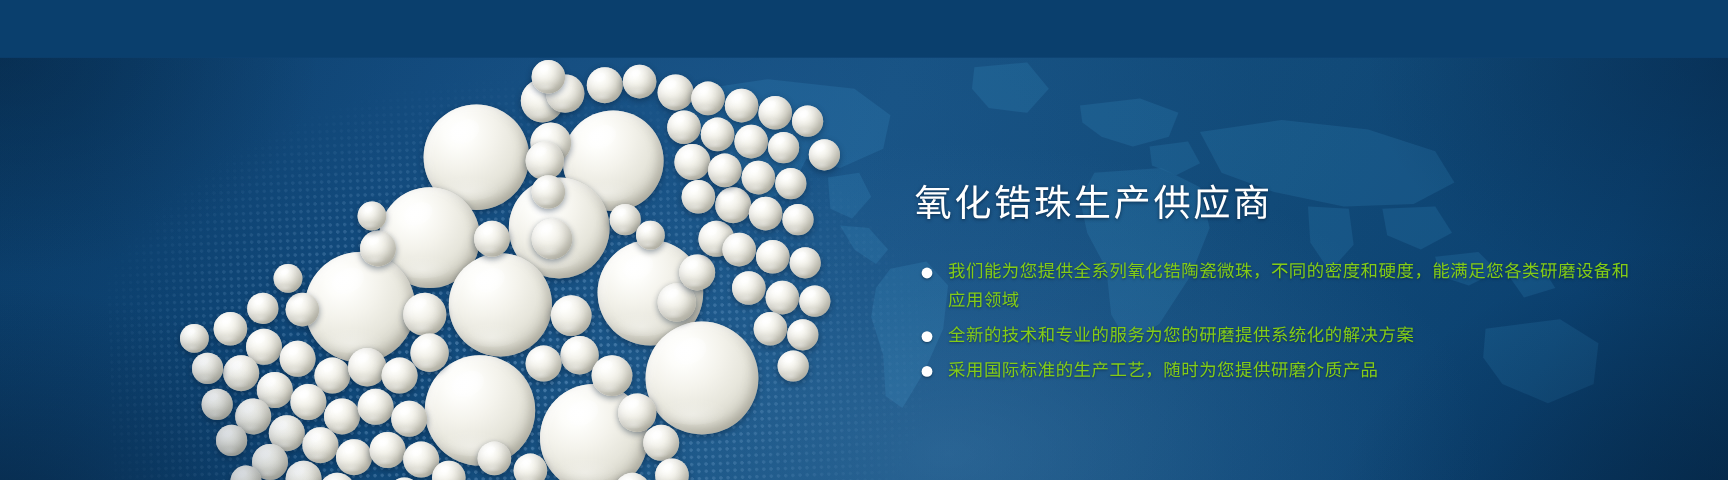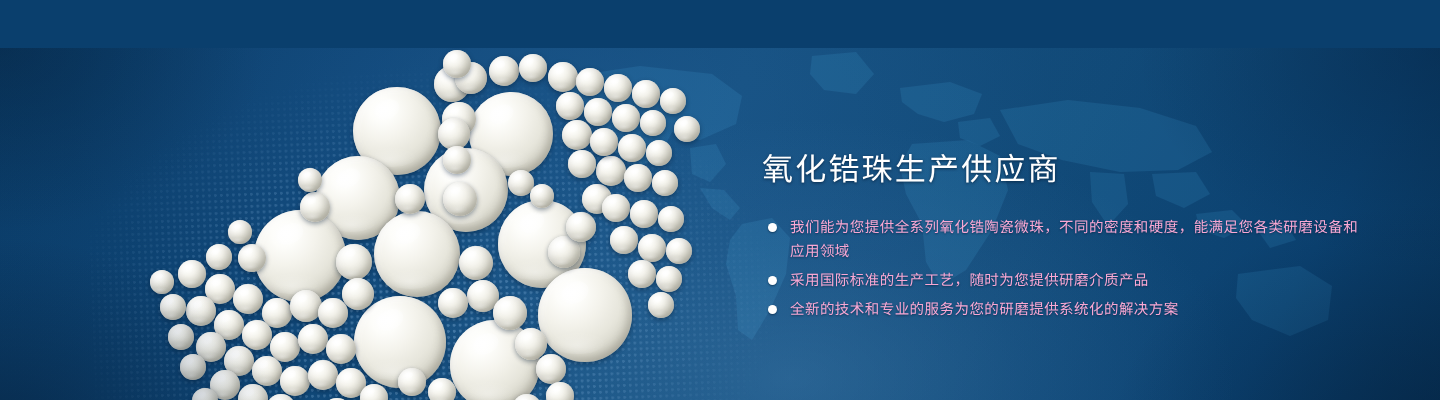--- a/index.html
+++ b/index.html
@@ -147,21 +147,21 @@
     margin: 26px 0 0 0;
     padding: 0;
   }
   .bullet {
     position: relative;
     padding-left: 28px;
     margin-bottom: 5px;
     font-size: 14.5px;
     line-height: 24px;
     letter-spacing: 0.45px;
-    color: #f9a8d4;
+    color: #84cc16;
     text-shadow: 0 1px 2px rgba(2,22,44,0.55);
   }
   .bullet:last-child { margin-bottom: 0; }
   .bullet-dot {
     position: absolute;
     left: 6px;
     top: 8px;
     width: 9px;
     height: 9px;
     border-radius: 50%;
@@ -325,22 +325,22 @@
   <div class="content">
     <h1 class="headline">氧化锆珠生产供应商</h1>
 
     <ul class="bullets">
       <li class="bullet">
         <span class="bullet-dot"></span>
         <span class="bullet-text">我们能为您提供全系列氧化锆陶瓷微珠，不同的密度和硬度，能满足您各类研磨设备和应用领域</span>
       </li>
       <li class="bullet">
         <span class="bullet-dot"></span>
-        <span class="bullet-text">采用国际标准的生产工艺，随时为您提供研磨介质产品</span>
+        <span class="bullet-text">全新的技术和专业的服务为您的研磨提供系统化的解决方案</span>
       </li>
       <li class="bullet">
         <span class="bullet-dot"></span>
-        <span class="bullet-text">全新的技术和专业的服务为您的研磨提供系统化的解决方案</span>
+        <span class="bullet-text">采用国际标准的生产工艺，随时为您提供研磨介质产品</span>
       </li>
     </ul>
   </div>
 
 </div>
 
 </body></html>

